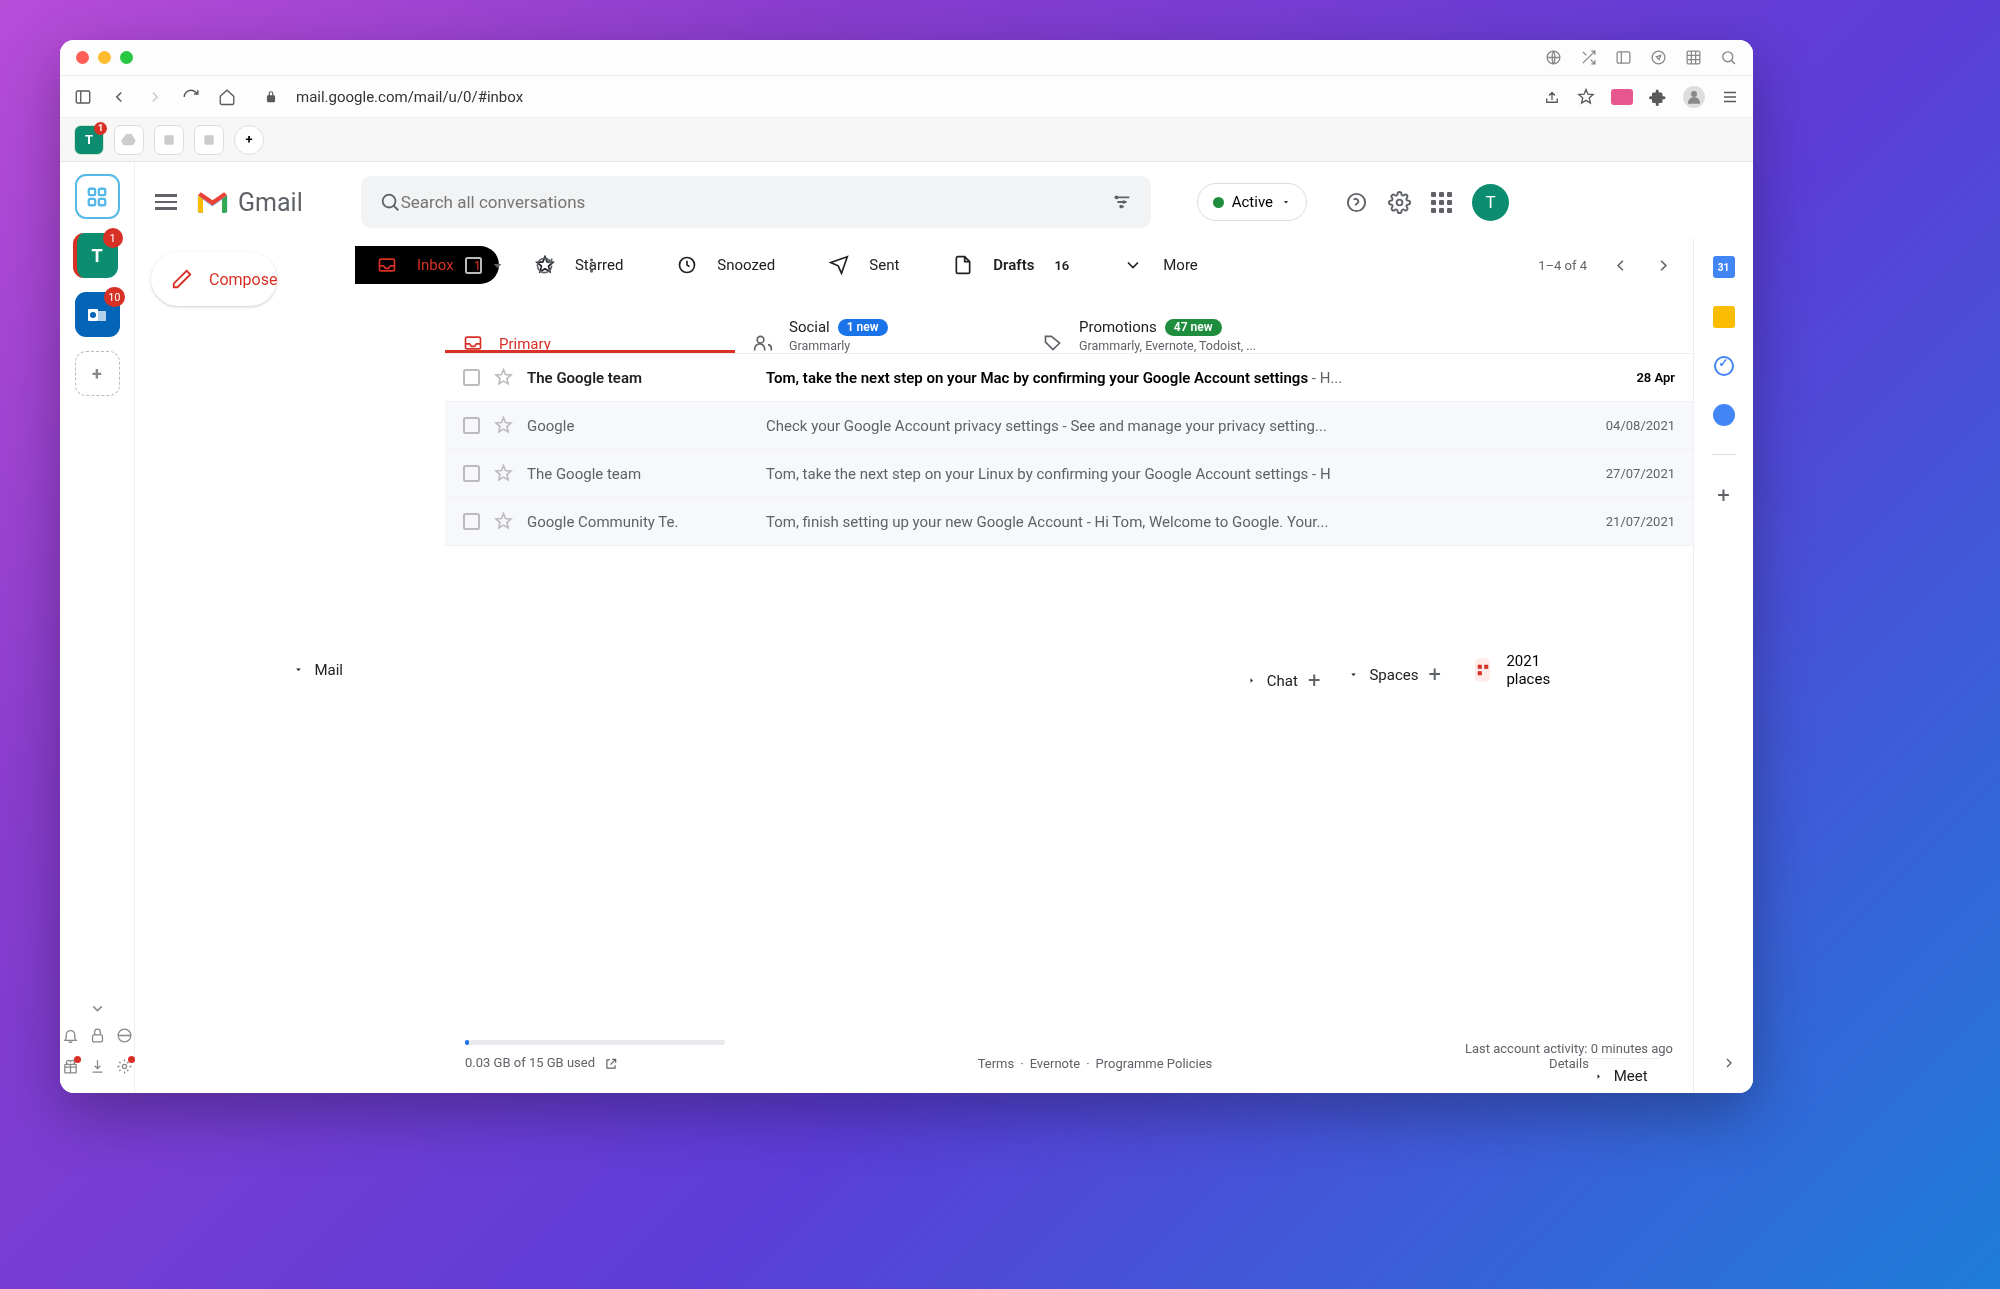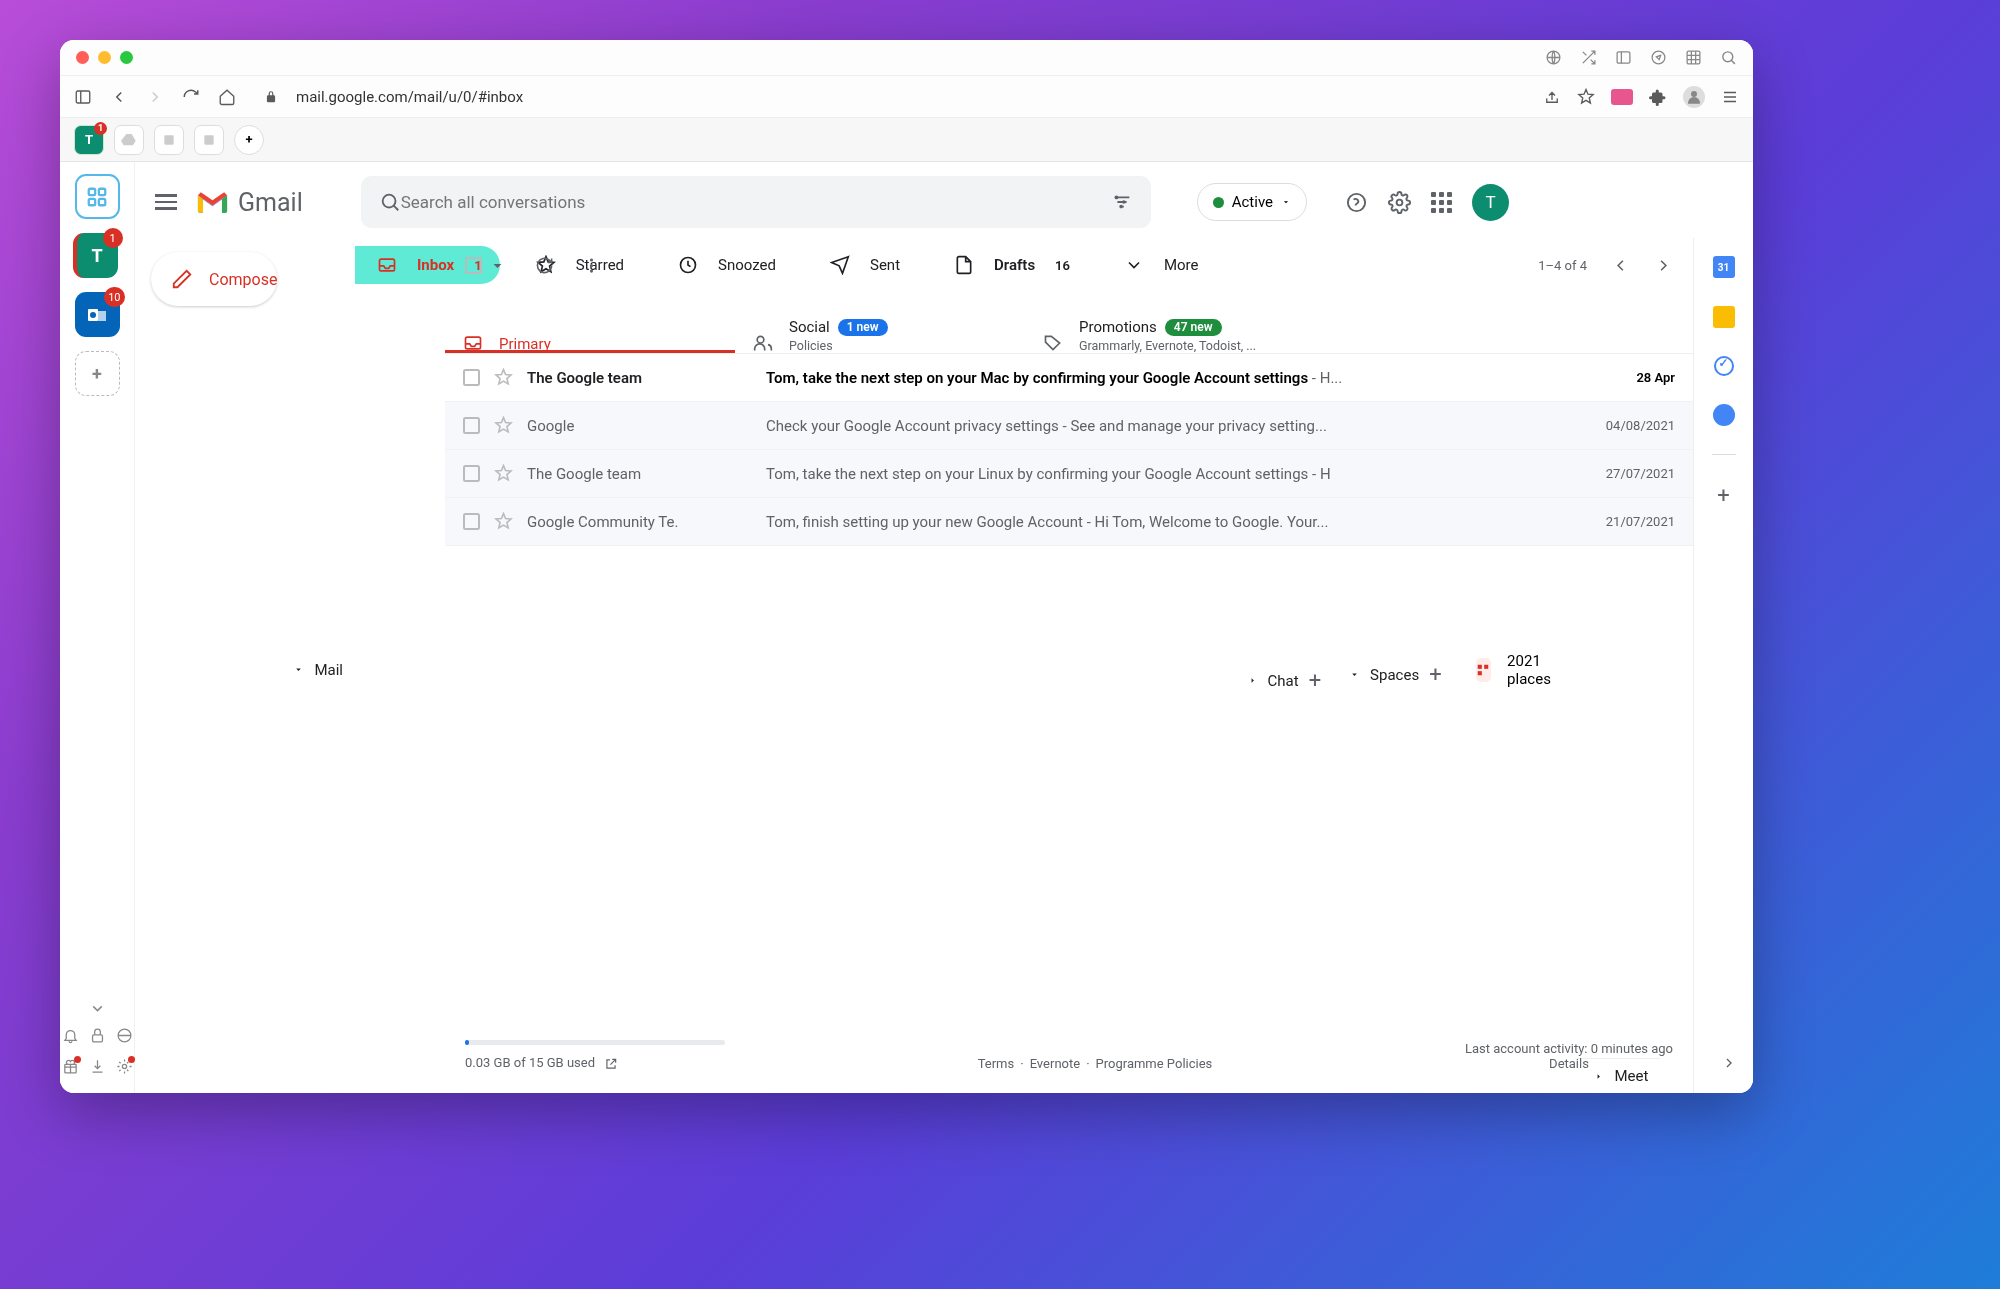--- a/index.html
+++ b/index.html
@@ -51,21 +51,21 @@
 .hdr-icons svg { width: 23px; height: 23px; }
 .apps-grid { display: grid; grid-template-columns: repeat(3, 5px); grid-template-rows: repeat(3, 5px); gap: 3px; }
 .apps-grid span { background: #5f6368; border-radius: 1px; }
 .avatar-t { width: 37px; height: 37px; border-radius: 50%; background: #0d8d6f; color: #fff; display: flex; align-items: center; justify-content: center; font-size: 17px; }
 .gmail-body { flex: 1; display: flex; overflow: hidden; }
 .sidebar { width: 310px; display: flex; flex-direction: row; padding-top: 8px; }
 .compose-btn { margin: 6px 0 18px 16px; width: 170px; height: 54px; border-radius: 27px; background: #fff; box-shadow: 0 1px 3px rgba(0,0,0,0.2); display: flex; align-items: center; gap: 16px; padding-left: 20px; font-size: 16px; color: #d93025; cursor: pointer; }
 .sec-header { display: flex; align-items: center; padding: 8px 12px 8px 16px; font-size: 15px; color: #202124; gap: 10px; cursor: pointer; }
 .sec-header .plus { margin-left: auto; color: #5f6368; font-size: 22px; }
 .nav-item { display: flex; align-items: center; height: 38px; padding: 0 18px 0 22px; border-radius: 0 19px 19px 0; margin-right: 14px; font-size: 15px; color: #202124; gap: 20px; cursor: pointer; }
-.nav-item.active { background: #5eead4; color: #d93025; font-weight: 700; }
+.nav-item.active { background: #000000; color: #d93025; font-weight: 400; }
 .nav-item .count { margin-left: auto; font-size: 13px; }
 .nav-item svg { width: 20px; height: 20px; }
 .space-item { display: flex; align-items: center; padding: 8px 18px 8px 22px; gap: 16px; font-size: 15px; cursor: pointer; }
 .space-icon { width: 24px; height: 24px; background: #fdecea; border-radius: 5px; display: flex; align-items: center; justify-content: center; }
 .meet-section { margin-top: auto; border-top: 1px solid #eee; }
 .content { flex: 1; display: flex; flex-direction: column; }
 .toolbar { height: 54px; display: flex; align-items: center; padding: 0 20px; gap: 28px; color: #5f6368; }
 .toolbar svg { width: 19px; height: 19px; }
 .toolbar-right { margin-left: auto; display: flex; align-items: center; gap: 24px; font-size: 13px; }
 .tabs { display: flex; border-bottom: 1px solid #eee; height: 62px; }
@@ -460,21 +460,21 @@
             <div class="tab">
               <svg viewBox="0 0 24 24" fill="none" stroke="#5f6368" stroke-width="2">
                   <circle cx="9" cy="8" r="4"></circle>
                   <path d="M2 21v-2a6 6 0 0 1 12 0v2M17 8a3 3 0 1 1 0 0M22 21v-2a5 5 0 0 0-4-5"></path>
                 </svg>
               <div class="tab-stack">
                 <div class="tab-row">
                     <span class="tab-main" style="color:#202124">Social</span>
                     <span class="tab-badge blue">1 new</span>
                   </div>
-                <span class="tab-sub">Policies</span>
+                <span class="tab-sub">Grammarly</span>
               </div>
             </div>
             <div class="tab">
               <svg viewBox="0 0 24 24" fill="none" stroke="#5f6368" stroke-width="2">
                   <path d="M20 12l-8 8-9-9V4h7zM7 7h.01"></path>
                 </svg>
               <div class="tab-stack">
                 <div class="tab-row">
                     <span class="tab-main" style="color:#202124">Promotions</span>
                     <span class="tab-badge grn">47 new</span>

